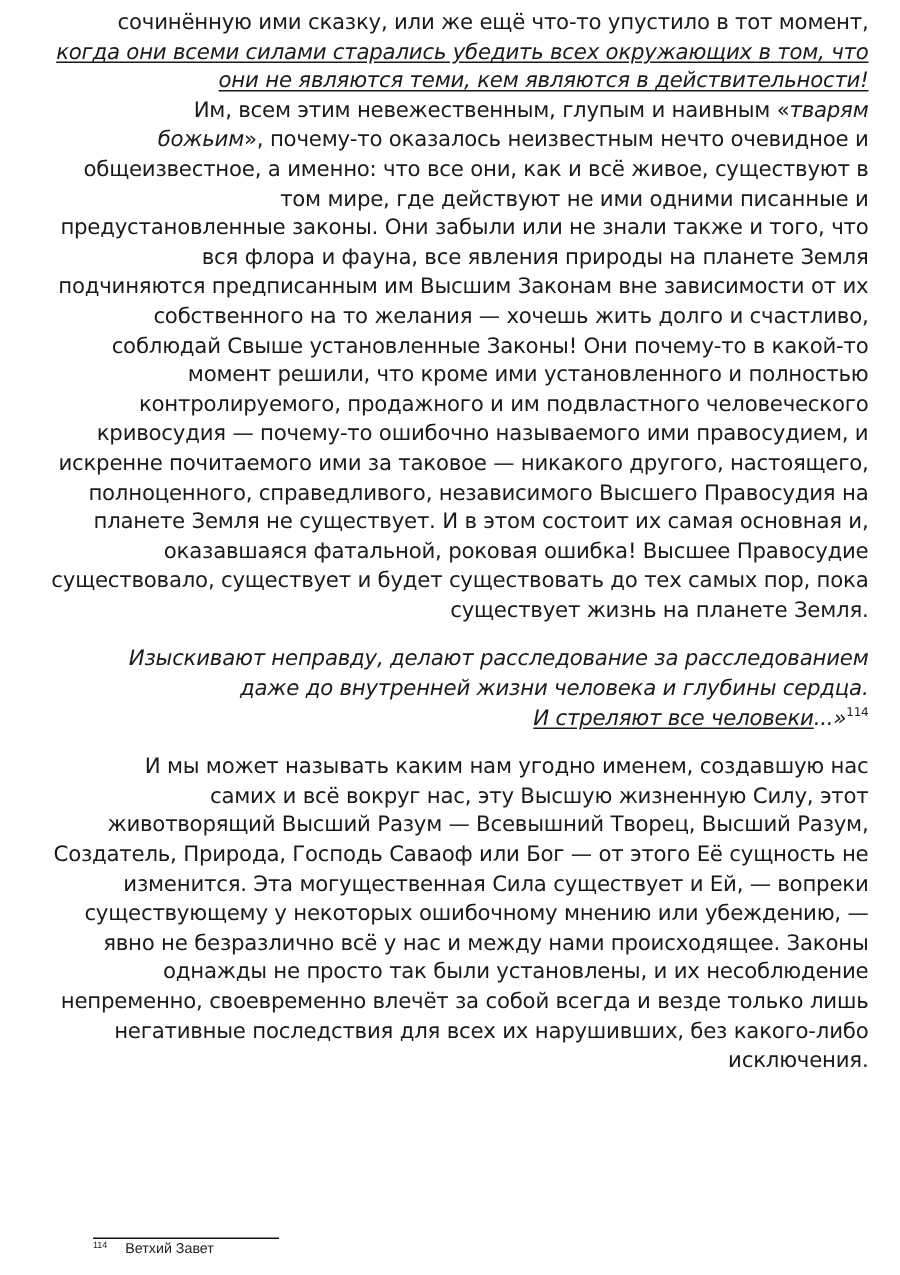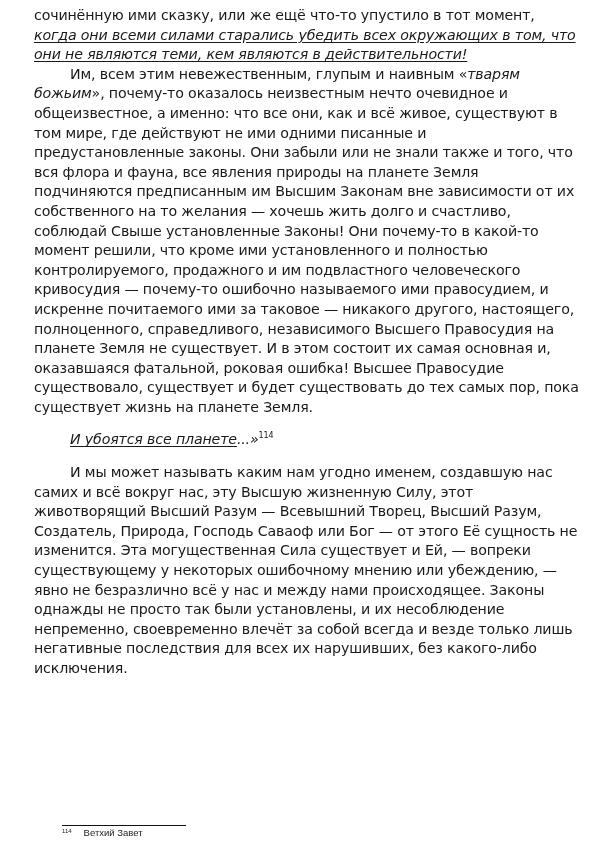--- a/index.html
+++ b/index.html
@@ -3,21 +3,21 @@
 <meta charset="utf-8">
 <style>
   html, body { margin: 0; padding: 0; background: #ffffff; }
   body { width: 600px; height: 850px; position: relative; overflow: hidden; }
   .page {
     position: absolute; left: 34px; top: 6px; width: 545px;
     font-family: "DejaVu Sans", sans-serif;
     font-size: 14.2px; line-height: 19.6px; color: #1a1a1a;
     letter-spacing: -0.15px;
   }
-  p { margin: 0; }
+  p { margin: 0; text-align: right; }
   .indent { text-indent: 36px; }
   .it { font-style: italic; }
   .u { text-decoration: underline; text-underline-offset: 2px; }
   .gap { height: 13px; }
   .quote p { font-style: italic; }
   sup { font-size: 8px; line-height: 0; vertical-align: 6px; font-style: normal; }
   .fn-rule {
     position: absolute; left: 62px; top: 825px; width: 124px; height: 0;
     border-top: 1px solid #111;
   }
@@ -36,21 +36,22 @@
     <span>сочинённую ими сказку, или же ещё что-то упустило в тот момент, </span><span class="it u">когда они всеми силами старались убедить всех окружающих в том, что они не являются теми, кем являются в действительности!</span>
   </p>
 
   <p class="indent">
     <span>Им, всем этим невежественным, глупым и наивным «</span><span class="it">тварям божьим</span><span>», почему-то оказалось неизвестным нечто очевидное и общеизвестное, а именно: что все они, как и всё живое, существуют в том мире, где действуют не ими одними писанные и предустановленные законы. Они забыли или не знали также и того, что вся флора и фауна, все явления природы на планете Земля подчиняются предписанным им Высшим Законам вне зависимости от их собственного на то желания — хочешь жить долго и счастливо, соблюдай Свыше установленные Законы! Они почему-то в какой-то момент решили, что кроме ими установленного и полностью контролируемого, продажного и им подвластного человеческого кривосудия — почему-то ошибочно называемого ими правосудием, и искренне почитаемого ими за таковое — никакого другого, настоящего, полноценного, справедливого, независимого Высшего Правосудия на планете Земля не существует. И в этом состоит их самая основная и, оказавшаяся фатальной, роковая ошибка! Высшее Правосудие существовало, существует и будет существовать до тех самых пор, пока существует жизнь на планете Земля.</span>
   </p>
 
   <div class="gap"></div>
 
   <div class="quote">
-    <p class="indent"><span class="u">И убоятся все планете</span><span>...»</span><sup>114</sup></p>
+    <p class="indent"><span>Изыскивают неправду, делают расследование за расследованием даже до внутренней жизни человека и глубины сердца.</span></p>
+    <p class="indent"><span class="u">И стреляют все человеки</span><span>...»</span><sup>114</sup></p>
   </div>
 
   <div class="gap"></div>
 
   <p class="indent">И мы может называть каким нам угодно именем, создавшую нас самих и всё вокруг нас, эту Высшую жизненную Силу, этот животворящий Высший Разум — Всевышний Творец, Высший Разум, Создатель, Природа, Господь Саваоф или Бог — от этого Её сущность не изменится. Эта могущественная Сила существует и Ей, — вопреки существующему у некоторых ошибочному мнению или убеждению, — явно не безразлично всё у нас и между нами происходящее. Законы однажды не просто так были установлены, и их несоблюдение непременно, своевременно влечёт за собой всегда и везде только лишь негативные последствия для всех их нарушивших, без какого-либо исключения.</p>
 </div>
 
 <div class="fn-rule"></div>
 <div class="footnote">
   <span class="num">114</span><span>Ветхий Завет</span>

